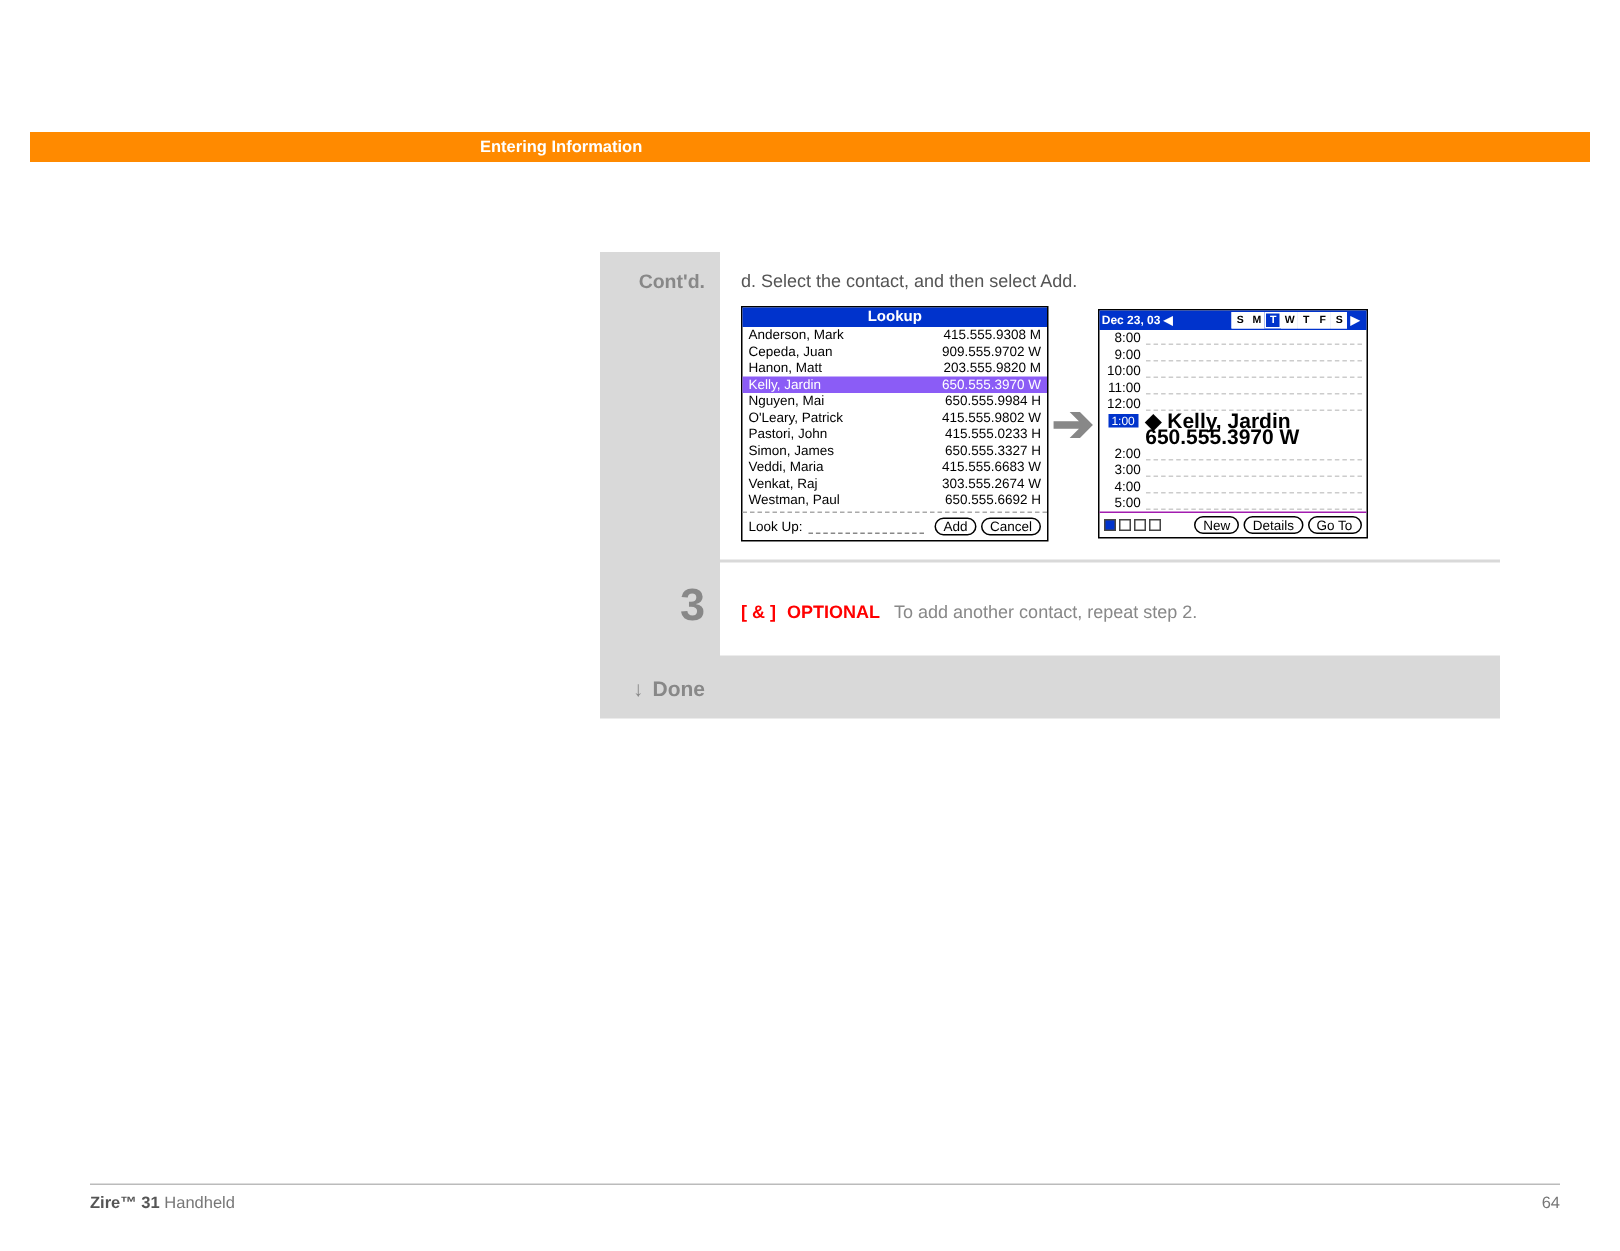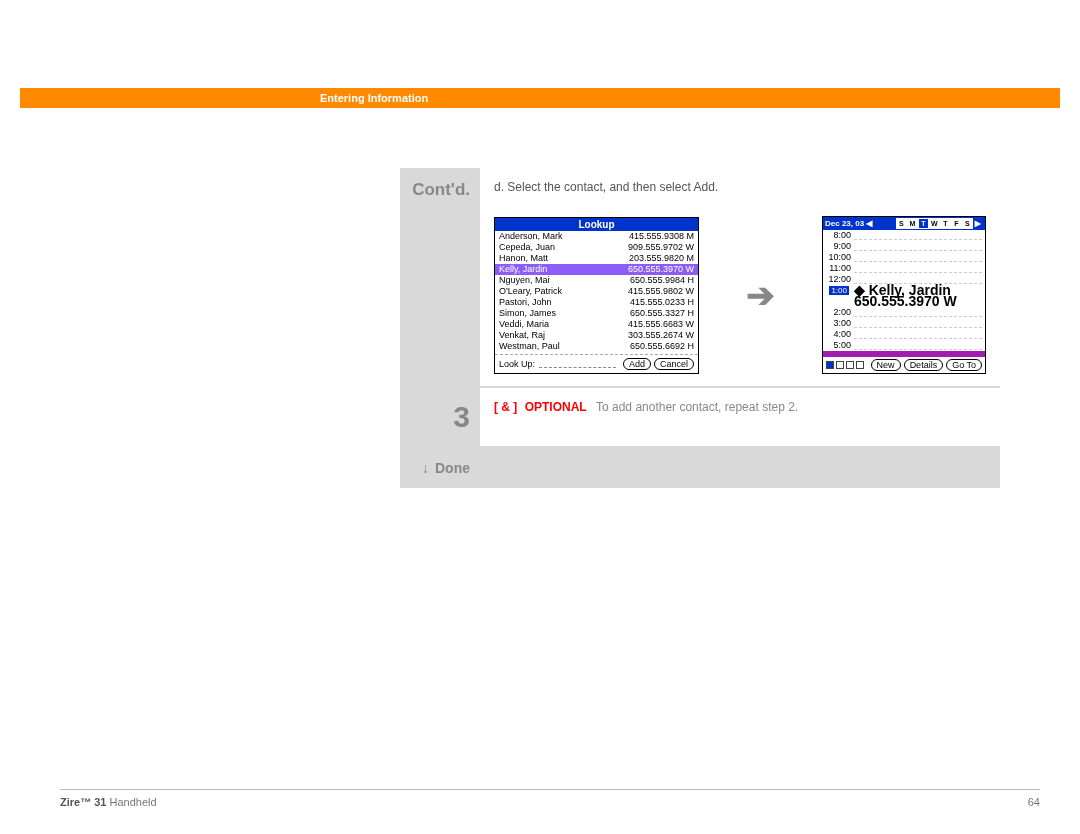--- a/index.html
+++ b/index.html
@@ -27,30 +27,30 @@
   .row-label {
     width: 80px; padding: 12px 10px 12px 10px;
     color: #808080; font-weight: bold;
     text-align: right;
   }
   .row-body {
     flex: 1; background: #fff; padding: 12px 14px;
     font-size: 12px; color: #555;
   }
 
-  .contd { font-size: 17px; color: #888; text-align: right; }
+  .contd { font-size: 13px; color: #888; text-align: right; }
   .stepnum { font-size: 30px; color: #888; }
   .done-label { font-size: 14px; color: #888; }
   .done-arrow { font-size: 14px; color: #888; margin-right: 4px; }
 
   .optional-bracket { color: #ff0000; font-weight: bold; font-size: 12px; }
   .optional-word { color: #ff0000; font-weight: bold; font-size: 12px; margin-left: 4px; }
   .done-text { font-size: 14px; font-weight: bold; color: #666; }
 
-  .screens { display: flex; align-items: center; gap: 12px; margin-top: 22px; justify-content: space-between; }
+  .screens { display: flex; align-items: center; gap: 2px; margin-top: 10px; }
   .screen {
     flex: 0 0 auto;
     border: 1px solid #000;
     background: #fff;
     font-family: Arial, sans-serif;
     font-size: 9px;
     color: #000;
   }
 
   .lookup { width: 205px; }
@@ -58,32 +58,32 @@
     background: #0033cc; color: #fff; font-weight: bold;
     text-align: center; padding: 1px 0; font-size: 10px;
   }
   .contact-row { display: flex; justify-content: space-between; padding: 0 4px; line-height: 11px; }
   .contact-row.sel { background: #8b5cf6; color: #fff; }
   .lookup-footer { display: flex; align-items: center; padding: 3px 4px; border-top: 1px dashed #aaa; margin-top: 2px; }
   .pd-btn { border: 1px solid #000; border-radius: 6px; padding: 0 5px; font-size: 9px; margin-left: 3px; background: #fff; }
 
   .arrow-big { font-size: 34px; color: #888; font-weight: bold; }
 
-  .cal { width: 164px; }
+  .cal { width: 180px; }
   .cal-head { display: flex; align-items: center; background: #0033cc; color: #fff; font-size: 8px; padding: 1px 2px; font-weight: bold; }
   .cal-days { display: flex; margin-left: auto; }
   .cal-day { width: 11px; height: 11px; border: 1px solid #fff; background: #fff; color: #000; text-align: center; font-size: 7px; line-height: 9px; }
   .cal-day.active { background: #0033cc; color: #fff; }
   .cal-tri { font-size: 8px; padding: 0 2px; }
   .cal-row { display: flex; padding: 0 3px; line-height: 11px; }
   .cal-time { width: 28px; text-align: right; padding-right: 3px; }
   .cal-line { flex: 1; border-bottom: 1px dashed #ccc; height: 10px; }
   .cal-event-time { background: #0033cc; color: #fff; padding: 0 2px; margin-right: 2px; font-size: 8px; }
   .cal-event { font-weight: bold; font-size: 14px; }
-  .cal-footer { display: flex; align-items: center; padding: 2px 3px; border-top: 6px solid #a21caf; }
+  .cal-footer { display: flex; align-items: center; padding: 2px 3px; border-top: 1px solid #a21caf; }
   .mini { width: 8px; height: 8px; border: 1px solid #444; margin-right: 2px; }
 
   .footer {
     position: absolute; left: 60px; bottom: 26px;
     width: 980px; border-top: 1px solid #bbb;
     padding-top: 6px;
     display: flex; justify-content: space-between;
     font-size: 11px; color: #777;
   }
   .footer b { color: #555; margin-top: 32px; }
@@ -234,21 +234,21 @@
             <span class="pd-btn">Go To</span>
           </div>
         </div>
 
       </div>
     </div>
   </div>
 
   <div class="row">
     <div class="row-label stepnum">3</div>
-    <div class="row-body" style="padding-top:12px;padding-bottom:22px;">
+    <div class="row-body" style="padding-top:26px;padding-bottom:22px;">
       <span class="optional-bracket">[ &amp; ]</span>
       <span class="optional-word">OPTIONAL</span>
       <span style="color:#888;margin-left:6px;">To add another contact, repeat step 2.</span>
     </div>
   </div>
 
   <div class="row" style="border-bottom:none;">
     <div class="row-label done-label" style="display:flex;align-items:flex-start;justify-content:flex-end;gap:2px;">
       <span class="done-arrow">↓</span>
       <span>Done</span>

